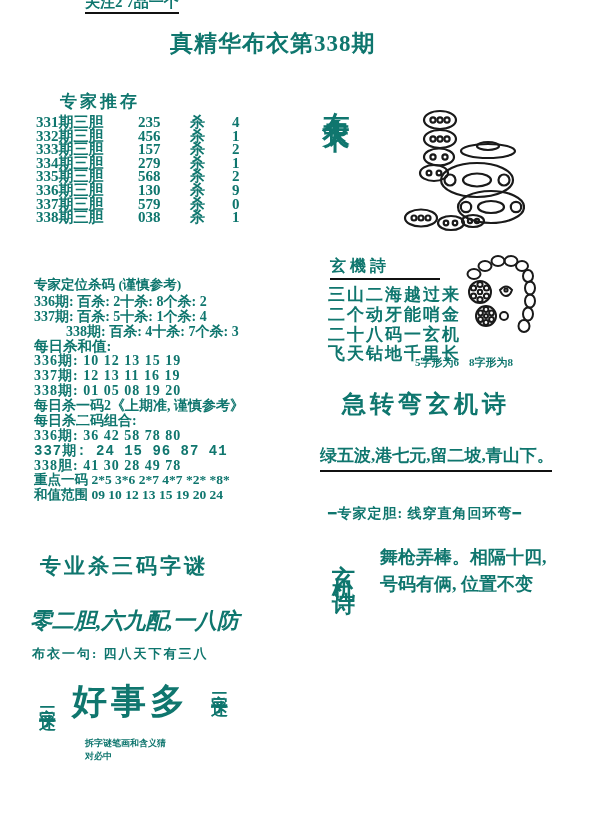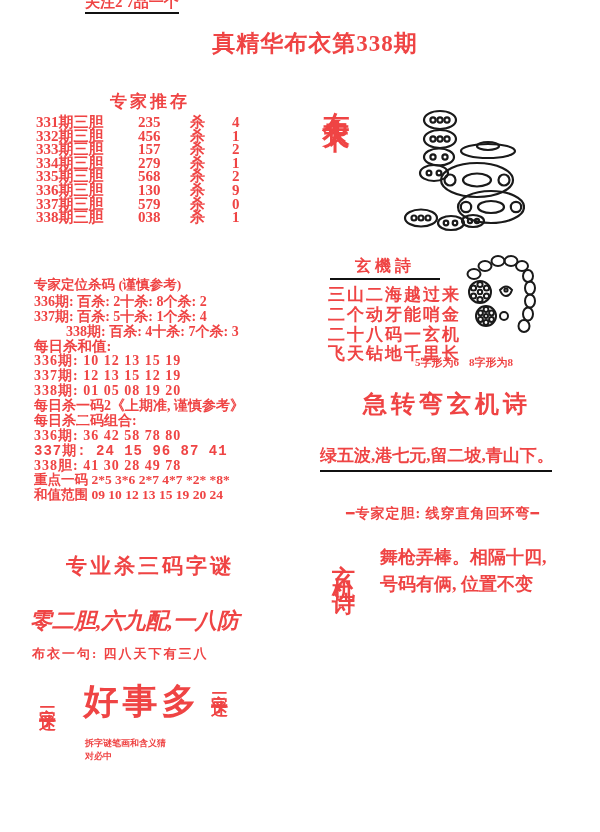--- a/index.html
+++ b/index.html
@@ -1,23 +1,23 @@
 <!DOCTYPE html>
 <html><head>
 <meta charset="utf-8">
 <style>
   html,body{margin:0;padding:0;background:#e8e8e8;}
   .sheet{
     position:relative;width:600px;height:832px;margin:0 auto;
-    background:#ffffff;color:#ef4444;overflow:hidden;
+    background:#ffffff;color:#0f766e;overflow:hidden;
     font-family:"Liberation Serif","DejaVu Serif",serif;
     font-weight:bold;
   }
   .abs{position:absolute;}
-  .ctr{text-align:center;}
+  .ctr{text-align:left;}
   
   .top-note{top:-7px;left:85px;font-size:15px;border-bottom:2px solid #111;padding-bottom:0;}
   .title{top:28px;left:170px;width:290px;font-size:23px;letter-spacing:1px;}
   
   .exp-title{top:90px;left:60px;width:180px;font-size:17px;letter-spacing:3px;}
   .exp-table{top:116px;left:36px;width:230px;font-size:15px;line-height:13.6px;}
   .exp-row{display:grid;grid-template-columns:102px 52px 42px 20px;}
   .exp-row span{white-space:nowrap;}
   
   .sec{left:34px;width:250px;font-size:14px;white-space:nowrap;}
@@ -117,21 +117,21 @@
     </div>
   </div>
 
   <div class="abs sec pk-title">专家定位杀码 (谨慎参考)</div>
   <div class="abs sec pk-0">336期: 百杀: 2十杀: 8个杀: 2</div>
   <div class="abs sec pk-1">337期: 百杀: 5十杀: 1个杀: 4</div>
   <div class="abs sec pk-2">338期: 百杀: 4十杀: 7个杀: 3</div>
 
   <div class="abs sec ds-title">每日杀和值:</div>
   <div class="abs sec ds-0">336期: 10 12 13 15 19</div>
-  <div class="abs sec ds-1">337期: 12 13 15 12 19</div>
+  <div class="abs sec ds-1">337期: 12 13 11 16 19</div>
   <div class="abs sec ds-2">338期: 01 05 08 19 20</div>
 
   <div class="abs sec dk1">每日杀一码2《上期准, 谨慎参考》</div>
 
   <div class="abs sec dt-title">每日杀二码组合:</div>
   <div class="abs sec dt-0">336期: 36 42 58 78 80</div>
   <div class="abs sec dt-1">337期: 24 15 96 87 41</div>
   <div class="abs sec dt-2">338胆: 41 30 28 49 78</div>
 
   <div class="abs sec key1">重点一码 2*5 3*6 2*7 4*7 *2* *8*</div>

